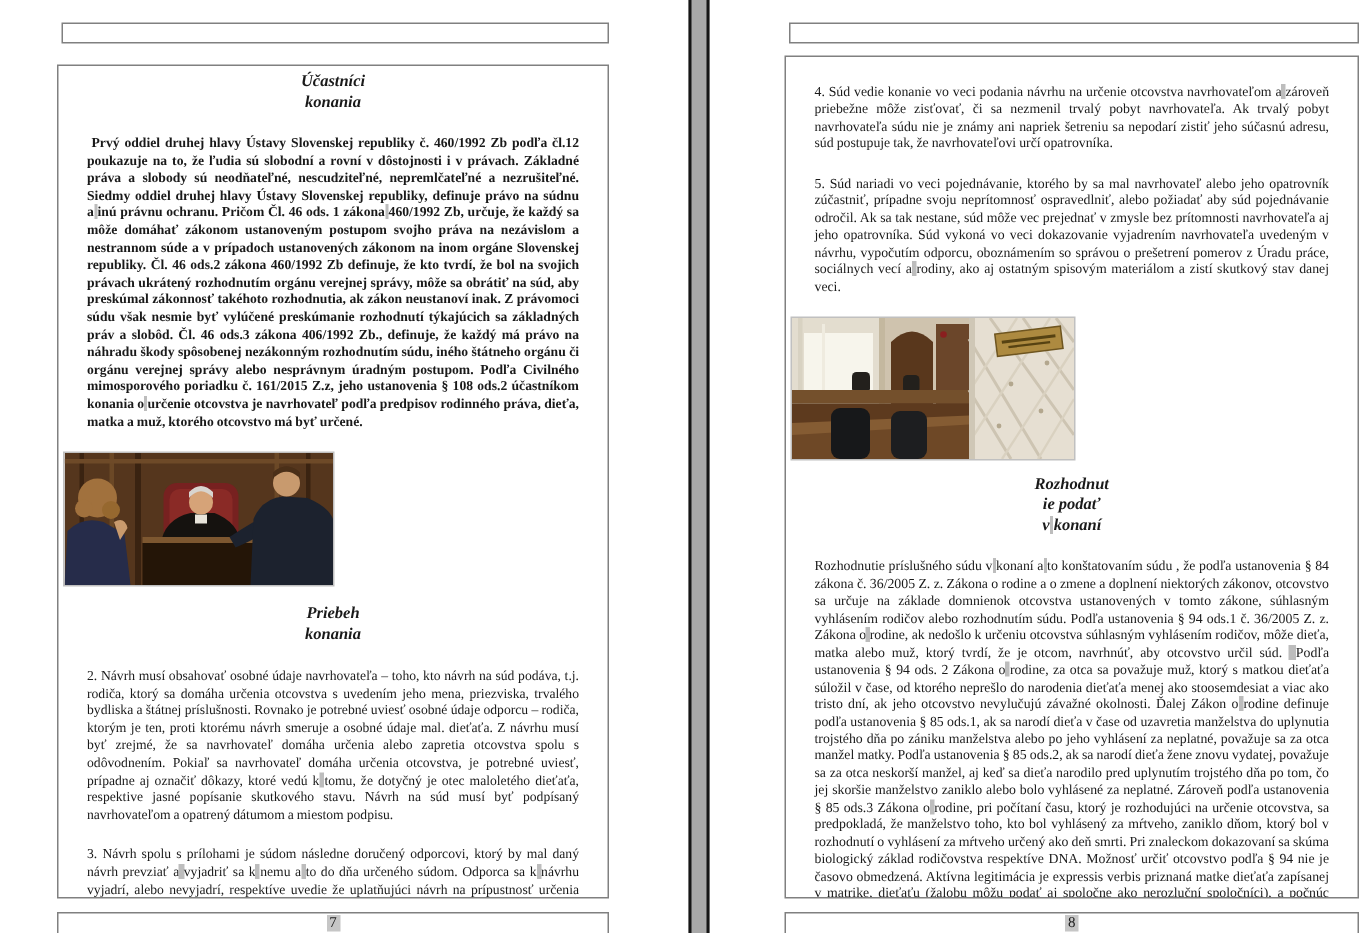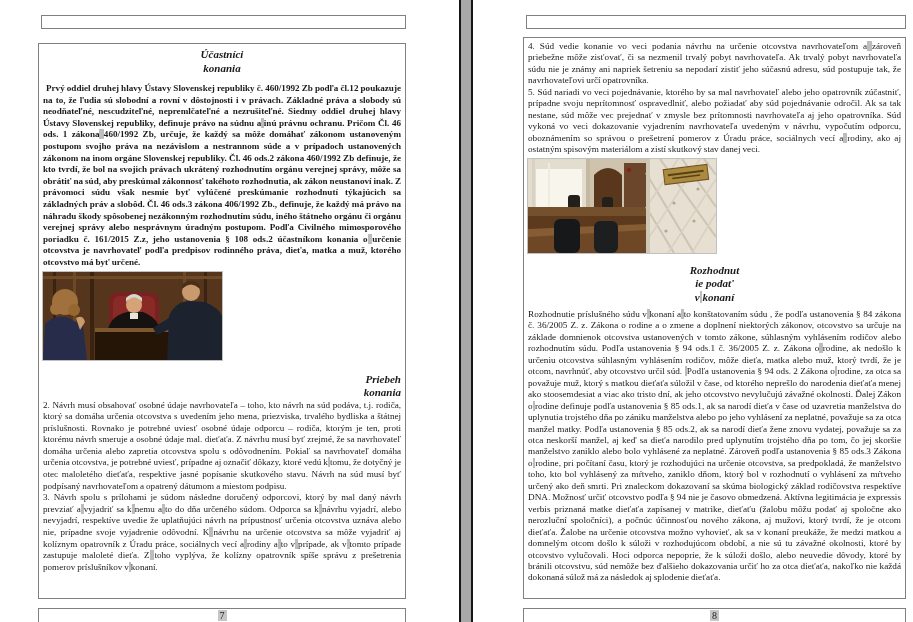--- a/index.html
+++ b/index.html
@@ -13,27 +13,27 @@
   .sheet-l{left:38px;width:368px;}
   .sheet-r{left:523px;width:383px;}
   .box{border:1px solid #808080;background:#fff;}
   .hbox{position:absolute;top:15px;left:3px;right:0;height:12px;}
   .cbox{position:absolute;left:0;right:0;padding:3px 4px;overflow:hidden;text-align:justify;}
   .sheet-l .cbox{top:43px;height:548px;}
   .sheet-r .cbox{top:37px;height:554px;}
   .fbox{position:absolute;top:608px;left:0;right:0;height:14px;text-align:center;
         font-size:10px;line-height:13px;}
   .pgnum{background:#c6c6c6;padding:0 2px;}
-  .para{margin:0;font-size:9.1px;line-height:11.6px;word-spacing:-0.3px;}
+  .para{margin:15px;font-size:9.1px;line-height:11.6px;word-spacing:-0.3px;}
   .sheet-r .para{font-size:9.2px;line-height:11.45px;}
   .ind{text-indent:3px;font-weight:bold;}
   .head{text-align:center;font-weight:bold;font-style:italic;
         font-size:11px;line-height:13.5px;margin:1px 0 8px;}
   .head span{}
-  .mt{margin-top:13px;margin-bottom:0;text-align:right;}
+  .mt{margin-top:13px;margin-bottom:0;}
   .head-r{margin:11px 0 5px;}
   .mk{background:#bdbdbd;}
   .photo{display:block;margin:3px 0 2px;outline:1px solid #c0c0c0;}
   .photo-l{width:179px;height:88px;}
   .photo-r{width:188px;height:94px;}
   .divider{position:absolute;left:459px;top:0;width:10px;height:622px;
            background:#a8a8a8;border-left:2px solid #151515;border-right:2px solid #151515;}
 </style>
 </head>
 <body>

